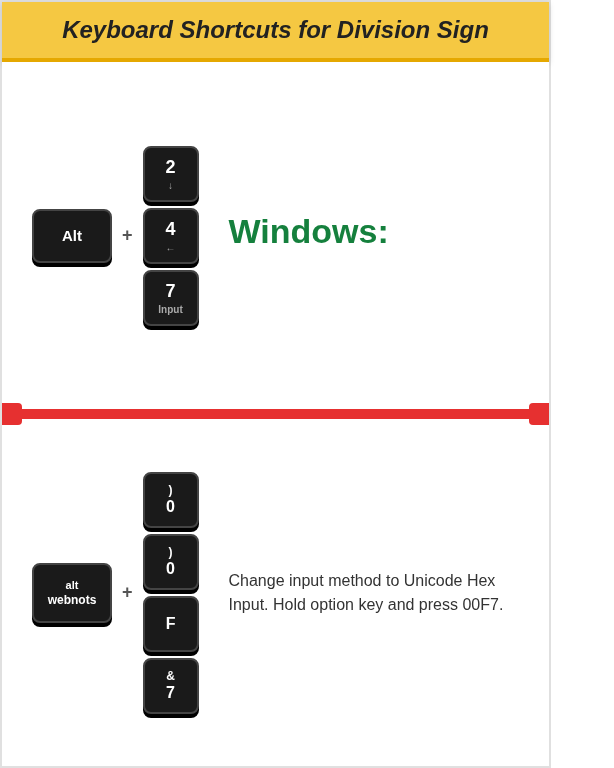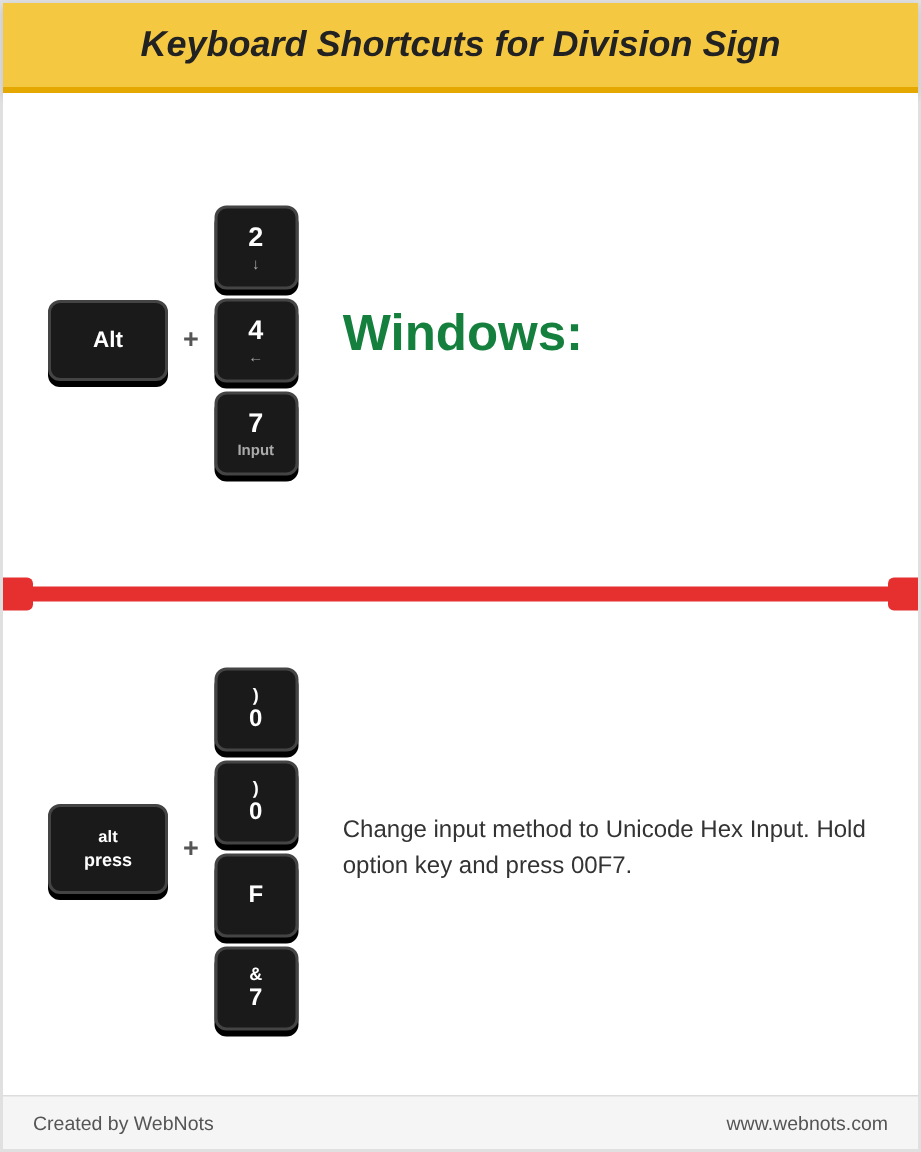--- a/index.html
+++ b/index.html
@@ -6,21 +6,21 @@
 
     body {
       width: 614px;
       height: 768px;
       background: #fff;
       font-family: Arial, sans-serif;
       overflow: hidden;
     }
 
     .page-wrapper {
-      width: 614px;
+      width: 551px;
       height: 768px;
       background: #fff;
       display: flex;
       flex-direction: column;
       border: 2px solid #e0e0e0;
     }
 
     
     .header {
       background: #f5c842;
@@ -257,21 +257,21 @@
       </div>
     </div>
 
     <div class="divider"></div>
 
     <div class="section-mac">
       <div class="keys-area">
 
         <div class="key-main key-alt-mac">
           <span class="key-top">alt</span>
-          <span class="key-bottom">press</span>
+          <span class="key-bottom">webnots</span>
         </div>
         <span class="plus-sign">+</span>
 
         <div class="numpad-stack">
           <div class="key-main key-mac-numpad">
             <span class="key-label-top">)</span>
             <span class="key-label-main">0</span>
           </div>
           <div class="key-main key-mac-numpad">
             <span class="key-label-top">)</span>
@@ -287,18 +287,14 @@
           </div>
         </div>
       </div>
       <div class="section-info">
         <div class="section-os-desc">Change input method to Unicode Hex Input. Hold option key and press 00F7.</div>
       </div>
     </div>
 
   </div>
 
-  <div class="footer">
-    <span class="footer-left">Created by WebNots</span>
-    <span class="footer-right">www.webnots.com</span>
-  </div>
 
 </div>
 
 </body></html>

